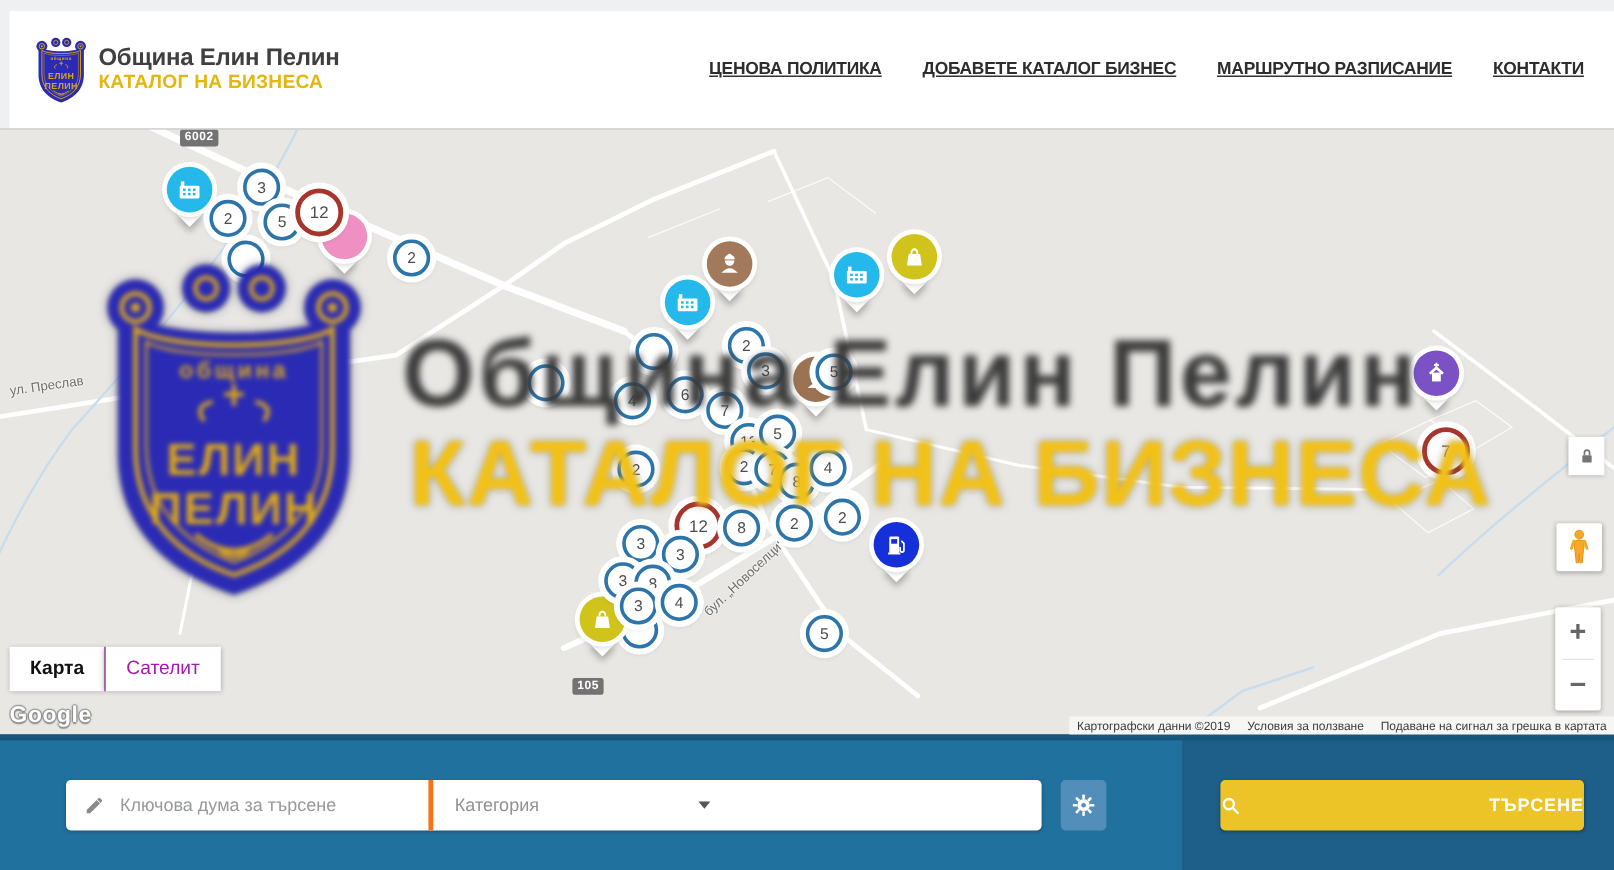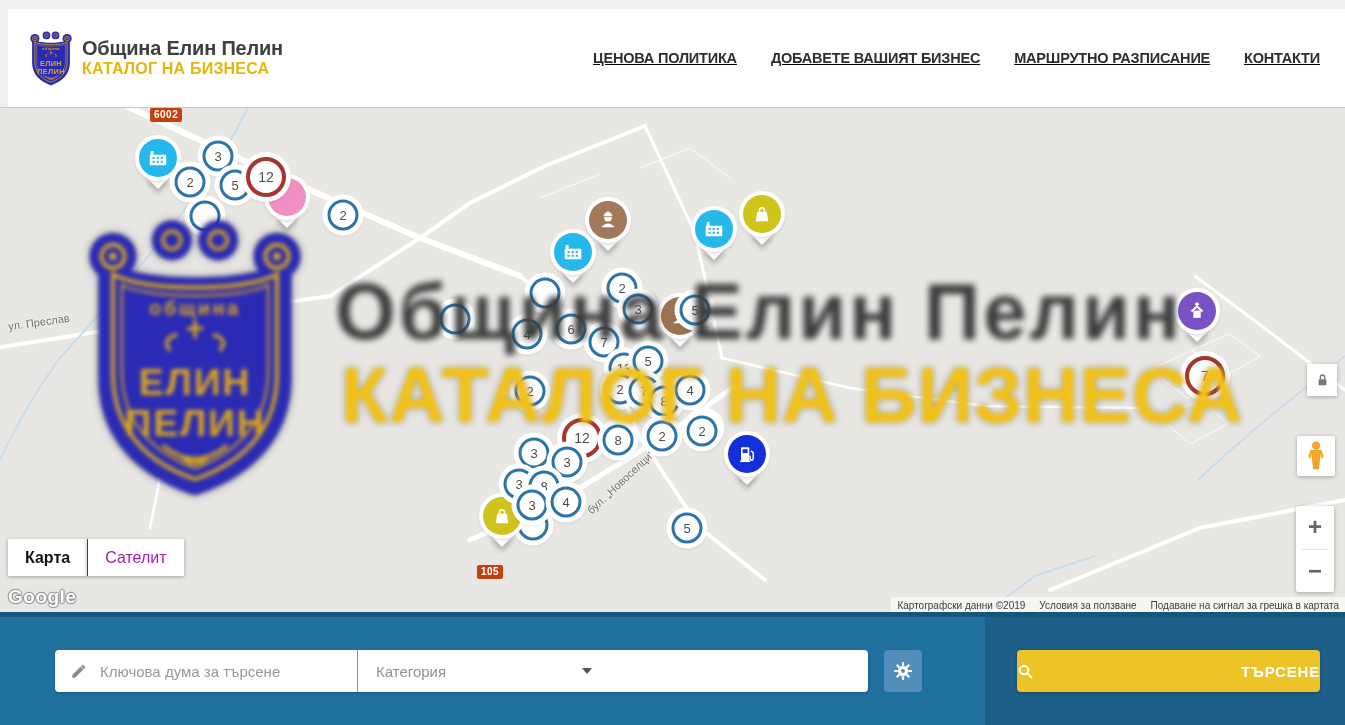--- a/index.html
+++ b/index.html
@@ -18,21 +18,21 @@
   .brand-title { font-size:20px; font-weight:700; color:#3f3f3f; letter-spacing:-0.2px; }
   .brand-subtitle { font-size:16px; font-weight:700; color:#e5b60e; letter-spacing:0.2px; }
   .main-nav { display:flex; align-items:center; gap:34px;text-decoration:underline; }
   .nav-link { font-size:14.5px; font-weight:700; color:#2d2d2d; text-decoration:none; letter-spacing:-0.2px; cursor:pointer; white-space:nowrap; }
 
   
   .map { position:absolute; top:107px; left:0; width:1345px; height:505px; background:#e8e7e4; border-top:1px solid #c9c9c9; overflow:hidden; }
   .map-roads { position:absolute; top:0; left:0; z-index:0; }
   .marker-layer { position:absolute; inset:0; z-index:0; }
 
-  .road-badge { position:absolute; z-index:1; background:#c2410c; color:#fff; font-size:10px; font-weight:700; padding:1px 4px 2px; border-radius:2px; min-width:14px; text-align:center; letter-spacing:0.5px; }
+  .road-badge { position:absolute; z-index:1; background:#737373; color:#fff; font-size:10px; font-weight:700; padding:1px 4px 2px; border-radius:2px; min-width:14px; text-align:center; letter-spacing:0.5px; }
   .street-label { position:absolute; z-index:1; color:#6e6e6e; font-size:11px; white-space:nowrap; text-shadow:0 0 2px #fff,0 0 2px #fff; }
 
   .pin { position:absolute; z-index:2; width:38px; height:38px; transform:translate(-50%,-50%); }
   .pin-head { position:relative; z-index:1; width:38px; height:38px; border-radius:50%; box-shadow:0 0 0 4px #fff, 0 3px 6px rgba(0,0,0,.35); display:flex; align-items:center; justify-content:center; }
   .pin-head svg { width:22px; height:22px; }
   .pin-tail { position:absolute; left:50%; bottom:-9px; width:15px; height:15px; background:#fff; transform:translateX(-50%) rotate(45deg); box-shadow:3px 3px 5px rgba(0,0,0,.25); z-index:0; }
 
   .cluster { position:absolute; z-index:3; transform:translate(-50%,-50%); border-radius:50%; background:#fff; display:flex; align-items:center; justify-content:center; font-size:13px; font-weight:400; color:#4e4e4e; box-shadow:0 0 0 5px #fff, 0 2px 6px rgba(0,0,0,.4); cursor:pointer; }
   .cluster.blue { width:31px; height:31px; border:3.5px solid #2c74a9; }
   .cluster.red  { width:40px; height:40px; border:4px solid #a8352d; font-size:14px; }
@@ -62,21 +62,21 @@
   .searchbar { position:absolute; top:612px; left:0; width:1345px; height:113px; }
   .sb-left  { position:absolute; left:0; top:0; bottom:0; width:985px; background:#20719e; }
   .sb-right { position:absolute; left:985px; top:0; bottom:0; right:0; background:#1d5f88; }
   .sb-strip { position:absolute; left:0; top:0; width:100%; height:5px; background:#17567c; }
 
   .search-fields { position:absolute; left:55px; top:38px; width:813px; height:42px; background:#fff; border-radius:4px; display:flex; align-items:stretch; box-shadow:0 1px 3px rgba(0,0,20,.25); }
   .kw-wrap { display:flex; align-items:center; width:302px; padding:0 10px 0 15px; }
   .kw-wrap svg { flex:0 0 auto; margin-right:12px; }
   .kw-input { border:none; outline:none; width:100%; font-size:15px; color:#555; font-family:"Liberation Sans",sans-serif; background:transparent; }
   .kw-input::placeholder { color:#97999b; }
-  .select-box { display:flex; align-items:center; justify-content:space-between; border-left:1px solid #f97316; padding:0 20px 0 18px; cursor:pointer; }
+  .select-box { display:flex; align-items:center; justify-content:space-between; border-left:4px solid #f97316; padding:0 20px 0 18px; cursor:pointer; }
   .select-box.category { width:255px; }
   .select-box.location { width:256px; }
   .select-text { font-size:15px; color:#8f9194; }
   .chevron { width:0; height:0; border-left:5px solid transparent; border-right:5px solid transparent; border-top:6px solid #555; }
 
   .gear-btn { position:absolute; left:884px; top:38px; width:38px; height:42px; background:#538eba; border-radius:4px; display:flex; align-items:center; justify-content:center; cursor:pointer; }
   .search-btn { position:absolute; left:1017px; top:38px; width:303px; height:42px; background:#ecc427; border:none; border-radius:4px; display:flex; align-items:center; justify-content:space-between; gap:10px; cursor:pointer; box-shadow:0 1px 3px rgba(0,0,20,.3); }
   .search-btn-label { font-size:15px; font-weight:700; color:#fff; letter-spacing:0.8px; font-family:"Liberation Sans",sans-serif; }
 </style>
 </head>
@@ -107,21 +107,21 @@
         <text x="60" y="102" class="crest-name">ЕЛИН</text>
         <text x="60" y="125" class="crest-name">ПЕЛИН</text>
       </svg>
       <div class="brand-text">
         <div class="brand-title">Община Елин Пелин</div>
         <div class="brand-subtitle">КАТАЛОГ НА БИЗНЕСА</div>
       </div>
     </div>
     <nav class="main-nav">
         <a class="nav-link">ЦЕНОВА ПОЛИТИКА</a>
-        <a class="nav-link">ДОБАВЕТЕ ВАШИЯТ БИЗНЕС</a>
+        <a class="nav-link">ДОБАВЕТЕ КАТАЛОГ БИЗНЕС</a>
         <a class="nav-link">МАРШРУТНО РАЗПИСАНИЕ</a>
         <a class="nav-link">КОНТАКТИ</a>
       </nav>
   </header>
 
   <div class="map">
     <svg class="map-roads" width="1345" height="505" viewBox="0 0 1345 505">
       <g stroke="#ffffff" fill="none" stroke-linecap="round">
         <path d="M120 -5 L260 60 L420 130 L520 168" stroke-width="6"></path>
         <path d="M520 168 L560 200 L612 262" stroke-width="4"></path>

